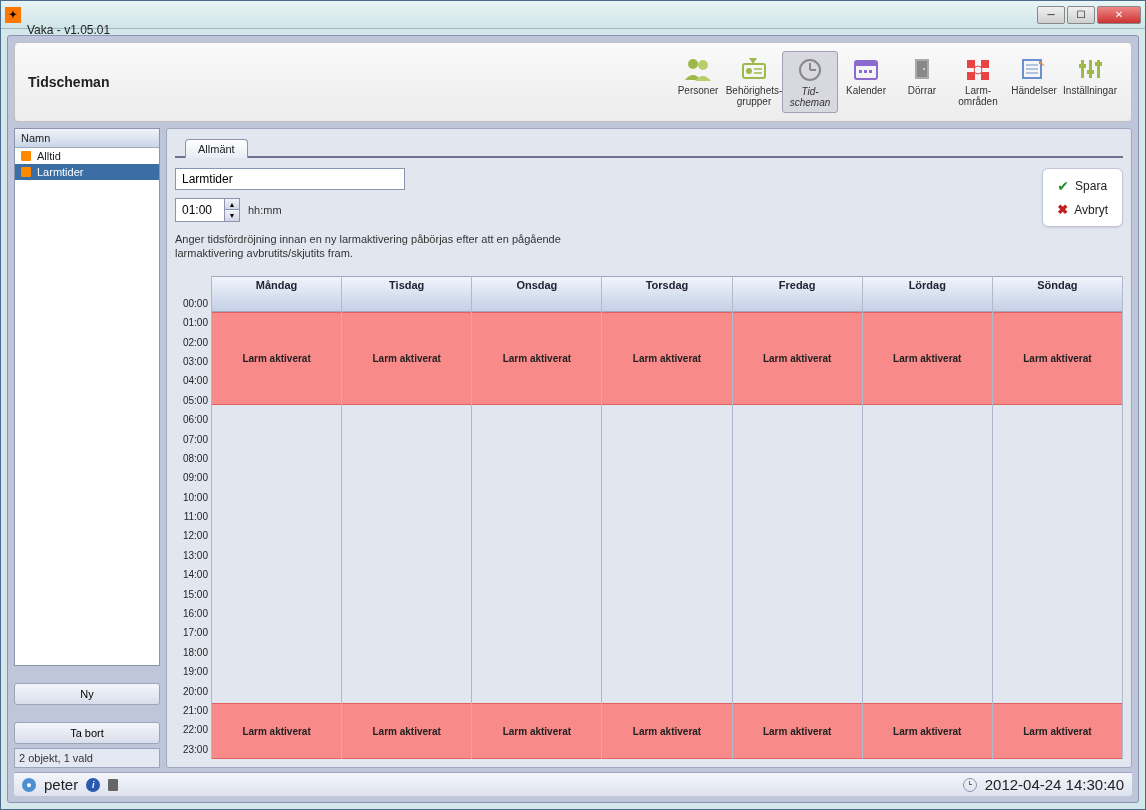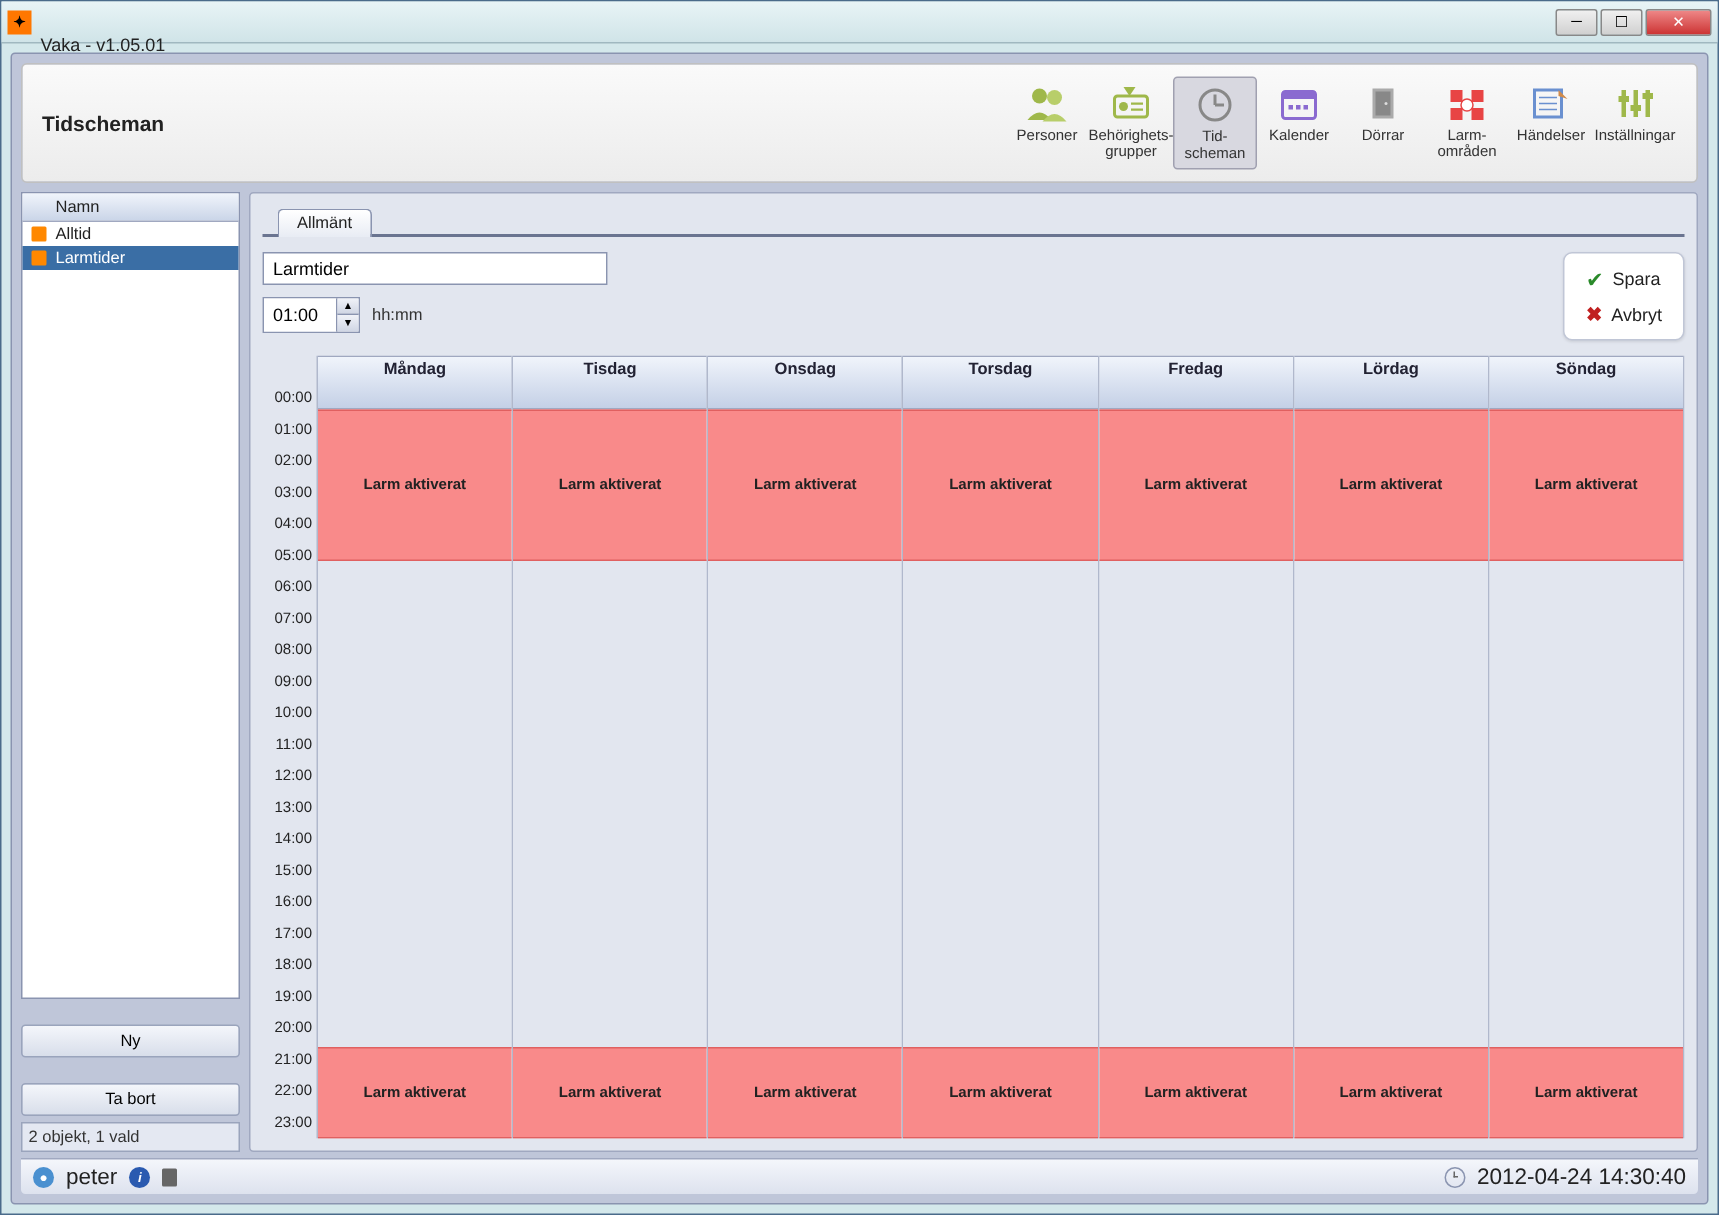--- a/index.html
+++ b/index.html
@@ -10,27 +10,27 @@
 .titlebar-text { flex: 1; color: #222; font-size: 12px; margin-top: 30px; }
 .win-controls { display: flex; gap: 2px; }
 .win-btn { width: 28px; height: 18px; border: 1px solid #888; background: linear-gradient(to bottom, #f0f0f0, #d0d0d0); border-radius: 2px; display: flex; align-items: center; justify-content: center; cursor: pointer; font-size: 10px; }
 .win-btn.close { background: linear-gradient(to bottom, #e88, #c33); color: #fff; width: 44px; }
 .inner { margin: 6px; background: #bfc6d9; border: 1px solid #8a94b0; border-radius: 3px; flex: 1; display: flex; flex-direction: column; overflow: hidden; }
 .toolbar-area { background: linear-gradient(to bottom, #fafafa, #ececec); border: 1px solid #c0c0c0; border-radius: 4px; margin: 6px; padding: 8px 13px; display: flex; align-items: center; }
 .page-title { font-size: 14px; font-weight: bold; color: #222; }
 .toolbar-spacer { flex: 1; }
 .toolbar-btns { display: flex; gap: 0; }
 .tbtn { display: flex; flex-direction: column; align-items: center; justify-content: flex-start; width: 56px; padding: 4px 2px; border-radius: 3px; cursor: pointer; }
-.tbtn.active { background: #d8d8e0; border: 1px solid #a0a0b0; }
+.tbtn.active { background: #d8d8e0; border: 1px solid #a0a0b0; font-style: italic; }
 .tbtn-icon { width: 30px; height: 28px; display: flex; align-items: center; justify-content: center; }
 .tbtn-label { font-size: 10px; color: #333; text-align: center; line-height: 1.1; margin-top: 2px; min-height: 22px; }
 .main-row { flex: 1; display: flex; margin: 0 6px 4px 6px; gap: 6px; overflow: hidden; }
 .sidebar { width: 146px; display: flex; flex-direction: column; }
 .list-box { background: #fff; border: 1px solid #8a94b0; flex: 1; display: flex; flex-direction: column; }
-.list-header { background: linear-gradient(to bottom, #f0f4fb, #cad5e8); border-bottom: 1px solid #a0a8c0; padding: 3px 22px; font-size: 11px; color: #222; }
+.list-header { background: linear-gradient(to bottom, #f0f4fb, #cad5e8); border-bottom: 1px solid #a0a8c0; padding: 3px 6px; font-size: 11px; color: #222; }
 .list-item { padding: 2px 6px 2px 22px; font-size: 11px; color: #222; cursor: pointer; position: relative; }
 .list-item::before { content: ""; position: absolute; left: 6px; top: 3px; width: 10px; height: 10px; background: #ff8800; border-radius: 1px; }
 .list-item.selected { background: #3a6ea5; color: #fff; }
 .side-btn { margin-top: 17px; padding: 4px; background: linear-gradient(to bottom, #f4f6fb, #d8deea); border: 1px solid #9aa4bc; border-radius: 3px; text-align: center; cursor: pointer; font-size: 11px; }
 .side-status { margin-top: 4px; padding: 3px 4px; border: 1px solid #9aa4bc; background: #e4e8f2; font-size: 11px; color: #333; }
 .content { flex: 1; background: #e2e6ef; border: 1px solid #a0a8c0; border-radius: 3px; padding: 8px; display: flex; flex-direction: column; overflow: hidden; }
 .tab-row { display: flex; border-bottom: 2px solid #6a7490; margin-bottom: 10px; }
 .tab { background: linear-gradient(to bottom, #fff, #e8ecf4); border: 1px solid #8a94b0; border-bottom: none; border-radius: 4px 4px 0 0; padding: 3px 12px; font-size: 11px; color: #222; margin-left: 10px; cursor: pointer; position: relative; top: 2px; }
 .form-block { display: flex; gap: 14px; position: relative; }
 .form-labels { width: 130px; }
@@ -210,20 +210,21 @@
             <div class="time-row">
               <div class="spinner">
                 <input value="01:00" style="">
                 <div class="spinbtns">
                   <div class="spinbtn">▲</div>
                   <div class="spinbtn">▼</div>
                 </div>
               </div>
               <span class="hhmm">hh:mm</span>
             </div>
+            <div class="help-text">Anger tidsfördröjning innan en ny larmaktivering påbörjas efter att en pågående larmaktivering avbrutits/skjutits fram.</div>
           </div>
 
           <div class="action-box">
             <div class="action-btn">
               <span class="ai-save">✔</span>
               <span>Spara</span>
             </div>
             <div class="action-btn">
               <span class="ai-cancel">✖</span>
               <span>Avbryt</span>

